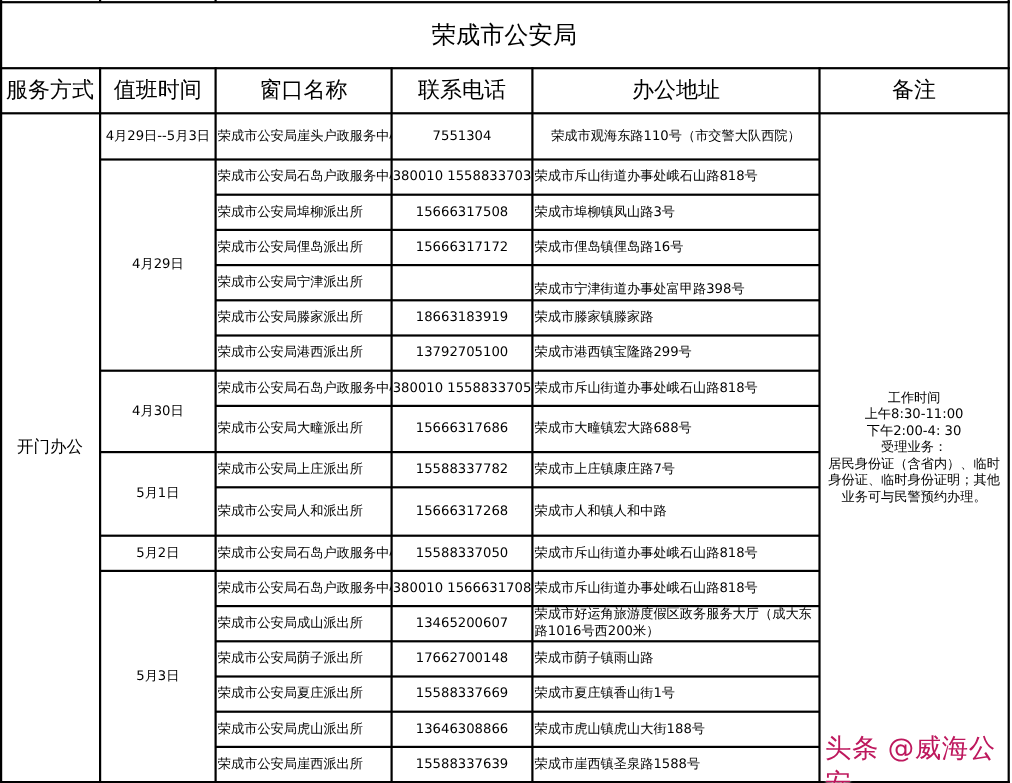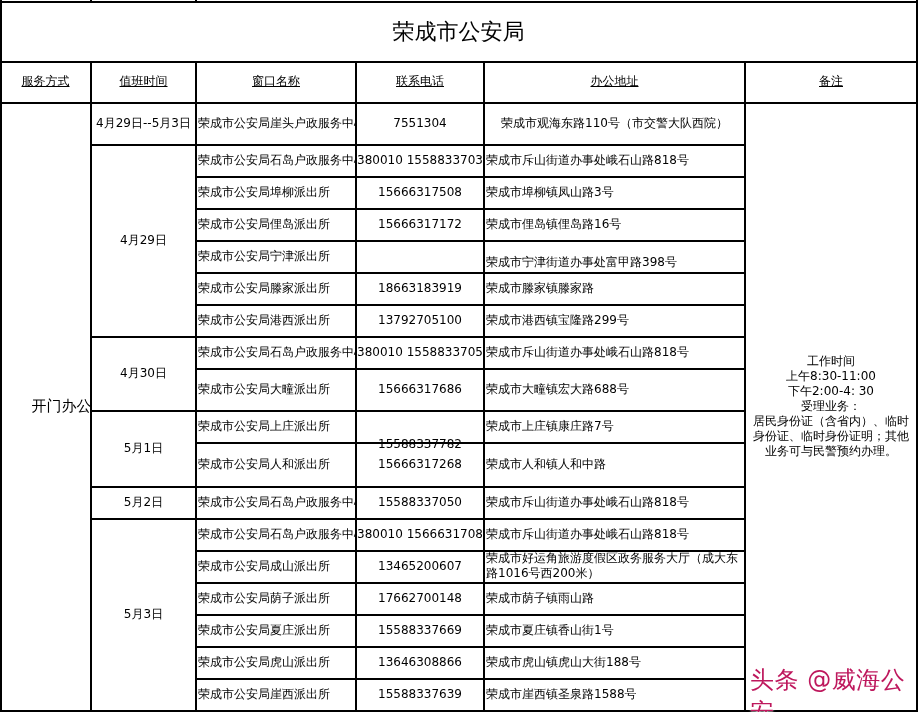--- a/index.html
+++ b/index.html
@@ -10,21 +10,21 @@
   }
   #sheet { position: absolute; left: 0; top: 0; width: 920px; height: 712px; }
   .cell {
     position: absolute; box-sizing: border-box;
     display: flex; align-items: center; justify-content: center;
     overflow: hidden; white-space: nowrap;
   }
   .hline { position: absolute; height: 1.5px; background: #000; }
   .vline { position: absolute; width: 1.5px; background: #000; }
   .title { font-size: 22px; }
-  .hdr { font-size: 12px; text-decoration: underline; }
+  .hdr { font-size: 20px; }
   .txt { font-size: 12px; }
   .left { justify-content: flex-start; padding-left: 2px; }
   .wrap { white-space: normal; line-height: 15px; }
   .note {
     font-size: 12px; line-height: 15px; white-space: normal; text-align: center;
     flex-direction: column; padding: 0 4px;
   }
   .note span { display: block; }
   .big { font-size: 15px; }
   .watermark {
@@ -41,21 +41,21 @@
 
   <div class="cell title" style="left:0;top:2px;width:917px;height:59px;">荣成市公安局</div>
 
   <div class="cell hdr" style="left:0;top:61px;width:91px;height:41px;">服务方式</div>
   <div class="cell hdr" style="left:91px;top:61px;width:105px;height:41px;">值班时间</div>
   <div class="cell hdr" style="left:196px;top:61px;width:160px;height:41px;">窗口名称</div>
   <div class="cell hdr" style="left:356px;top:61px;width:128px;height:41px;">联系电话</div>
   <div class="cell hdr" style="left:484px;top:61px;width:261px;height:41px;">办公地址</div>
   <div class="cell hdr" style="left:745px;top:61px;width:172px;height:41px;">备注</div>
 
-  <div class="cell big" style="left:0;top:102px;width:91px;height:608px;margin-left:16px;">开门办公</div>
+  <div class="cell big" style="left:0;top:102px;width:91px;height:608px;">开门办公</div>
 
   <div class="cell txt" style="left:91px;top:102px;width:105px;height:42px;">4月29日--5月3日</div>
   <div class="cell txt" style="left:91px;top:144px;width:105px;height:192px;">4月29日</div>
   <div class="cell txt" style="left:91px;top:336px;width:105px;height:74px;">4月30日</div>
   <div class="cell txt" style="left:91px;top:410px;width:105px;height:76px;">5月1日</div>
   <div class="cell txt" style="left:91px;top:486px;width:105px;height:32px;">5月2日</div>
   <div class="cell txt" style="left:91px;top:518px;width:105px;height:192px;">5月3日</div>
 
   <div class="cell txt left" style="left:196px;top:102px;width:160px;height:42px;">荣成市公安局崖头户政服务中心</div>
   <div class="cell txt" style="left:356px;top:102px;width:128px;height:42px;">7551304</div>
@@ -86,21 +86,21 @@
 
   <div class="cell txt left" style="left:196px;top:336px;width:160px;height:32px;">荣成市公安局石岛户政服务中心</div>
   <div class="cell txt" style="left:356px;top:336px;width:128px;height:32px;">7380010  15588337051</div>
   <div class="cell txt left" style="left:484px;top:336px;width:261px;height:32px;">荣成市斥山街道办事处峨石山路818号</div>
 
   <div class="cell txt left" style="left:196px;top:368px;width:160px;height:42px;">荣成市公安局大疃派出所</div>
   <div class="cell txt" style="left:356px;top:368px;width:128px;height:42px;">15666317686</div>
   <div class="cell txt left" style="left:484px;top:368px;width:261px;height:42px;">荣成市大疃镇宏大路688号</div>
 
   <div class="cell txt left" style="left:196px;top:410px;width:160px;height:32px;">荣成市公安局上庄派出所</div>
-  <div class="cell txt" style="left:356px;top:410px;width:128px;height:32px;margin-top:18px;">15588337782</div>
+  <div class="cell txt" style="left:356px;top:410px;width:128px;height:32px;">15588337782</div>
   <div class="cell txt left" style="left:484px;top:410px;width:261px;height:32px;">荣成市上庄镇康庄路7号</div>
 
   <div class="cell txt left" style="left:196px;top:442px;width:160px;height:44px;">荣成市公安局人和派出所</div>
   <div class="cell txt" style="left:356px;top:442px;width:128px;height:44px;">15666317268</div>
   <div class="cell txt left" style="left:484px;top:442px;width:261px;height:44px;">荣成市人和镇人和中路</div>
 
   <div class="cell txt left" style="left:196px;top:486px;width:160px;height:32px;">荣成市公安局石岛户政服务中心</div>
   <div class="cell txt" style="left:356px;top:486px;width:128px;height:32px;">15588337050</div>
   <div class="cell txt left" style="left:484px;top:486px;width:261px;height:32px;">荣成市斥山街道办事处峨石山路818号</div>
 

